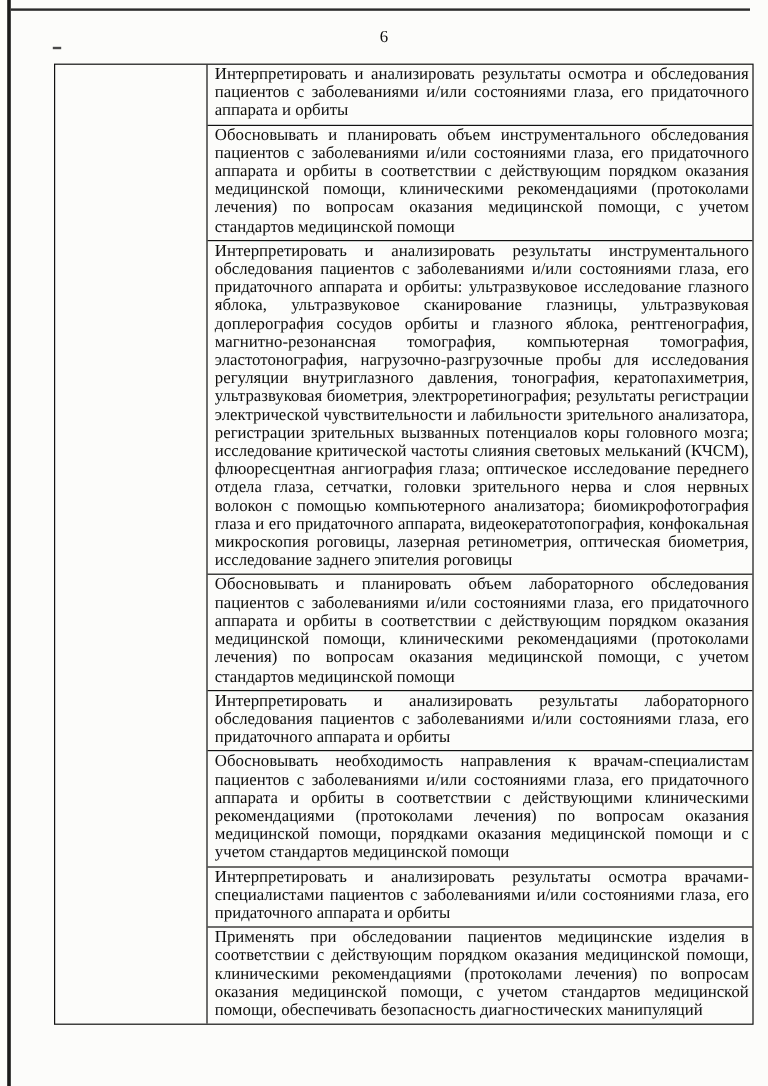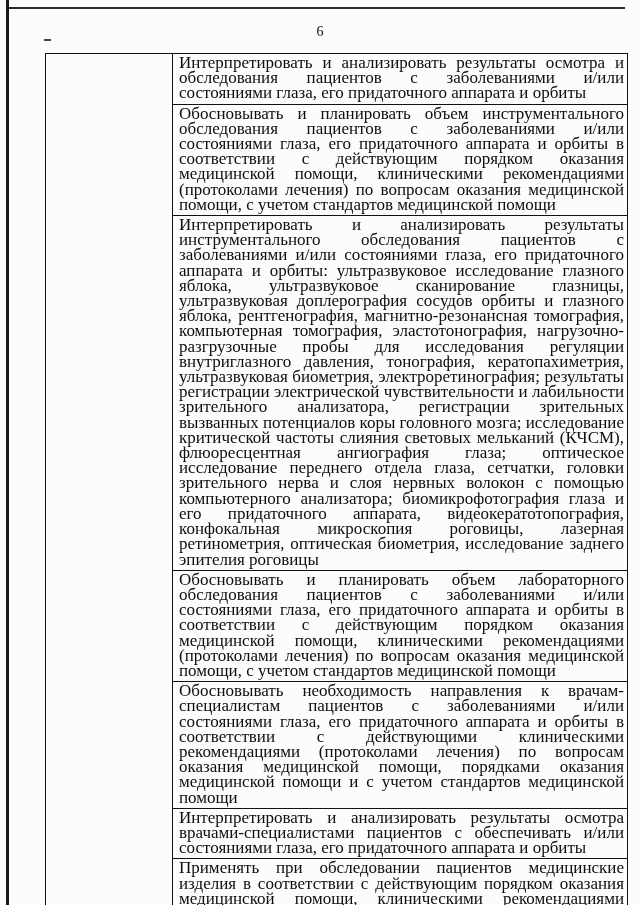--- a/index.html
+++ b/index.html
@@ -65,21 +65,21 @@
     border-right: 1px solid #111;
     box-sizing: border-box;
   }
   .col-right {
     flex: 1 1 auto;
     min-width: 0;
   }
   .t-row {
     border-bottom: 1px solid #111;
     padding: 1px 3px 3px 6px;
-    font-size: 17px;
+    font-size: 14px;
     line-height: 15.2px;
     text-align: justify;
     box-sizing: border-box;
   }
   .t-row:last-child {
     border-bottom: none;
   }
 </style>
 </head>
 <body>
@@ -92,19 +92,20 @@
 
   <div class="page-number">6</div>
 
   <div class="doc-table">
     <div class="col-left"></div>
     <div class="col-right">
       <div class="t-row">Интерпретировать и анализировать результаты осмотра и обследования пациентов с заболеваниями и/или состояниями глаза, его придаточного аппарата и орбиты</div>
       <div class="t-row">Обосновывать и планировать объем инструментального обследования пациентов с заболеваниями и/или состояниями глаза, его придаточного аппарата и орбиты в соответствии с действующим порядком оказания медицинской помощи, клиническими рекомендациями (протоколами лечения) по вопросам оказания медицинской помощи, с учетом стандартов медицинской помощи</div>
       <div class="t-row">Интерпретировать и анализировать результаты инструментального обследования пациентов с заболеваниями и/или состояниями глаза, его придаточного аппарата и орбиты: ультразвуковое исследование глазного яблока, ультразвуковое сканирование глазницы, ультразвуковая доплерография сосудов орбиты и глазного яблока, рентгенография, магнитно-резонансная томография, компьютерная томография, эластотонография, нагрузочно-разгрузочные пробы для исследования регуляции внутриглазного давления, тонография, кератопахиметрия, ультразвуковая биометрия, электроретинография; результаты регистрации электрической чувствительности и лабильности зрительного анализатора, регистрации зрительных вызванных потенциалов коры головного мозга; исследование критической частоты слияния световых мельканий (КЧСМ), флюоресцентная ангиография глаза; оптическое исследование переднего отдела глаза, сетчатки, головки зрительного нерва и слоя нервных волокон с помощью компьютерного анализатора; биомикрофотография глаза и его придаточного аппарата, видеокератотопография, конфокальная микроскопия роговицы, лазерная ретинометрия, оптическая биометрия, исследование заднего эпителия роговицы</div>
       <div class="t-row">Обосновывать и планировать объем лабораторного обследования пациентов с заболеваниями и/или состояниями глаза, его придаточного аппарата и орбиты в соответствии с действующим порядком оказания медицинской помощи, клиническими рекомендациями (протоколами лечения) по вопросам оказания медицинской помощи, с учетом стандартов медицинской помощи</div>
+      <div class="t-row">Интерпретировать и анализировать результаты лабораторного обследования пациентов с заболеваниями и/или состояниями глаза, его придаточного аппарата и орбиты</div>
       <div class="t-row">Обосновывать необходимость направления к врачам-специалистам пациентов с заболеваниями и/или состояниями глаза, его придаточного аппарата и орбиты в соответствии с действующими клиническими рекомендациями (протоколами лечения) по вопросам оказания медицинской помощи, порядками оказания медицинской помощи и с учетом стандартов медицинской помощи</div>
-      <div class="t-row">Интерпретировать и анализировать результаты осмотра врачами-специалистами пациентов с обеспечивать и/или состояниями глаза, его придаточного аппарата и орбиты</div>
+      <div class="t-row">Интерпретировать и анализировать результаты осмотра врачами-специалистами пациентов с заболеваниями и/или состояниями глаза, его придаточного аппарата и орбиты</div>
       <div class="t-row">Применять при обследовании пациентов медицинские изделия в соответствии с действующим порядком оказания медицинской помощи, клиническими рекомендациями (протоколами лечения) по вопросам оказания медицинской помощи, с учетом стандартов медицинской помощи, обеспечивать безопасность диагностических манипуляций</div>
     </div>
   </div>
 
 </div>
 
 </body></html>

